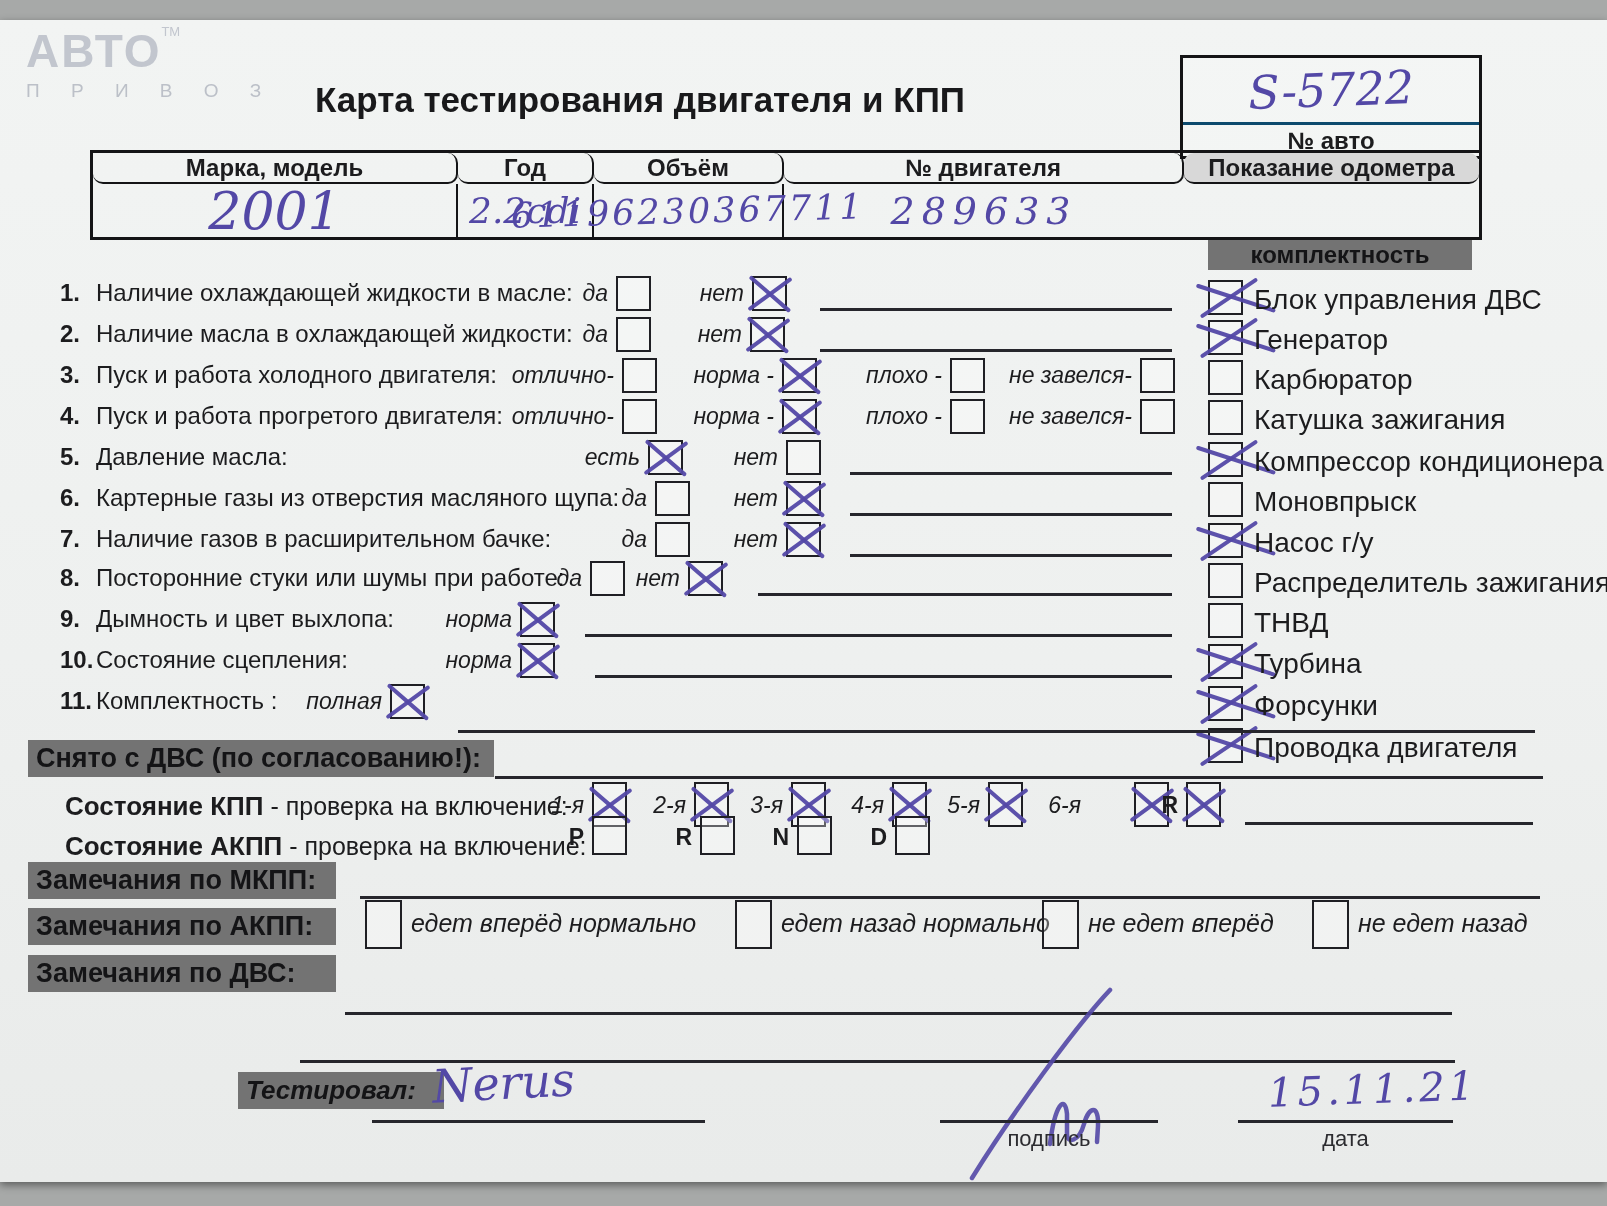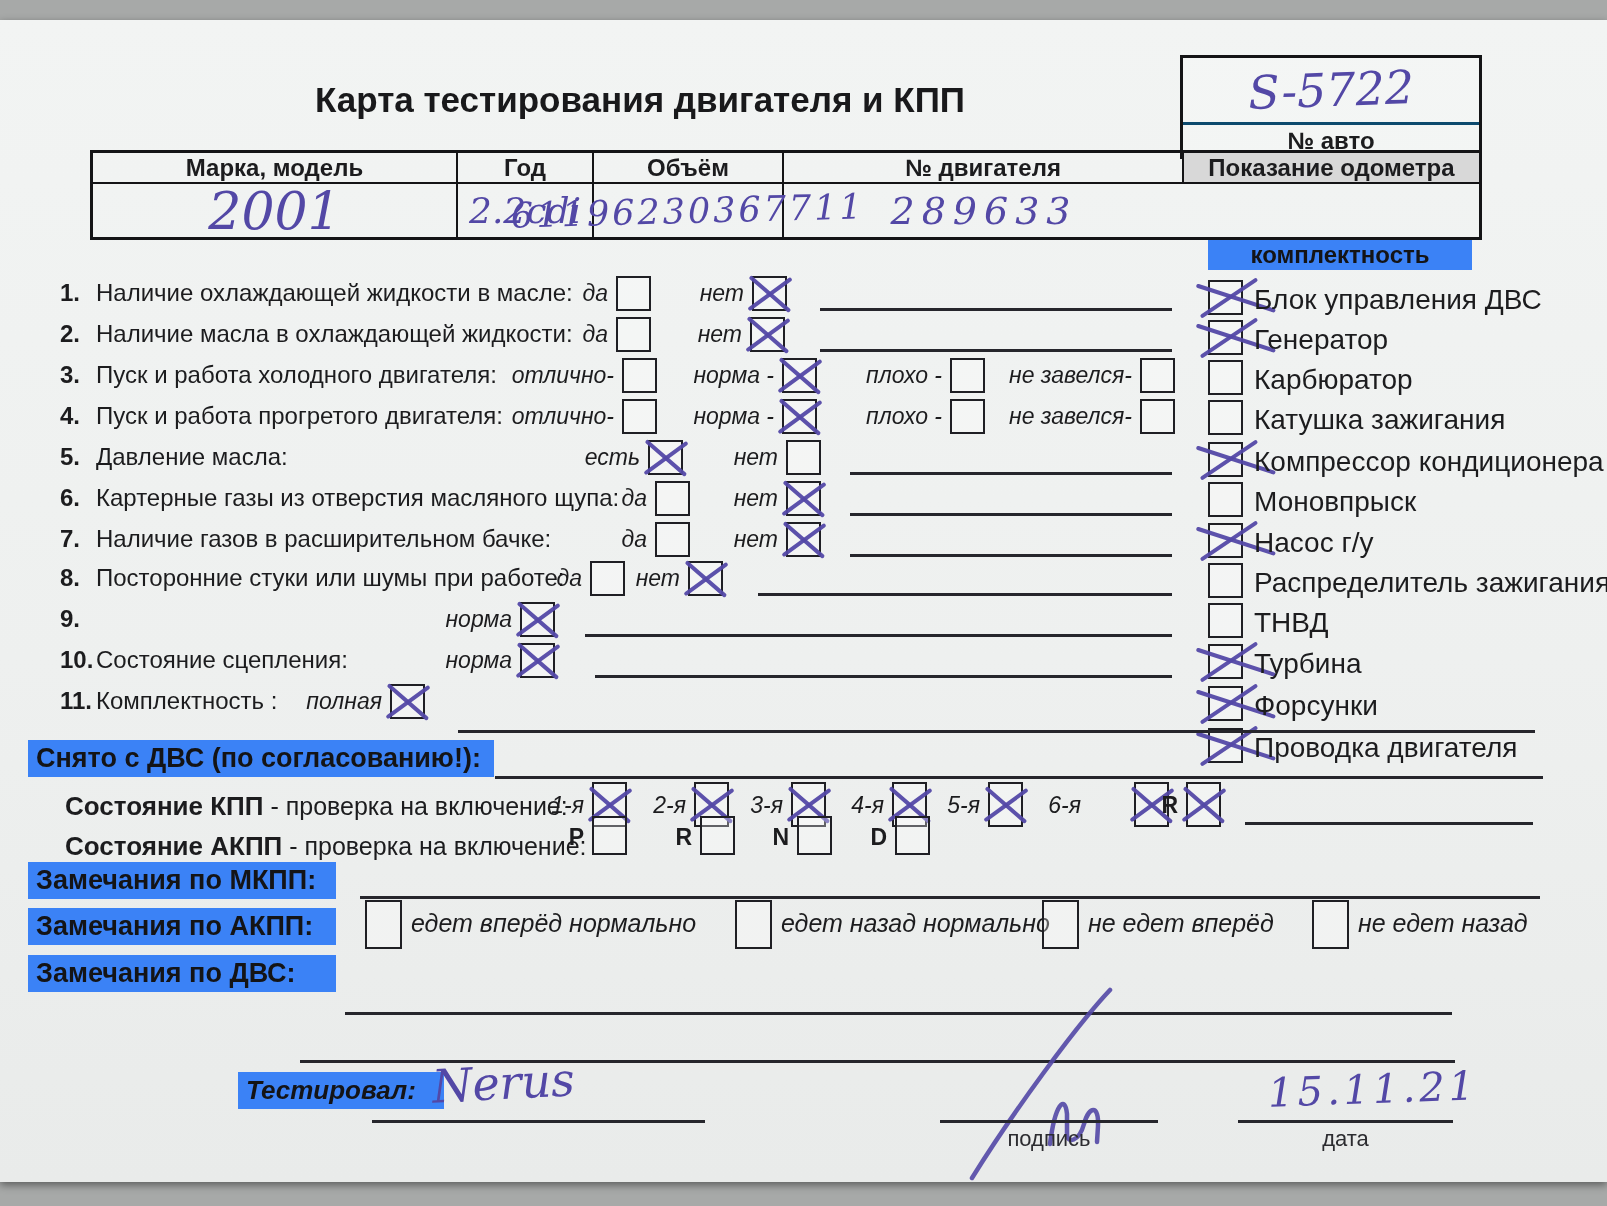--- a/index.html
+++ b/index.html
@@ -19,27 +19,27 @@
   
   #autonum{position:absolute;left:1180px;top:55px;width:296px;border:3px solid #141416;background:rgba(255,255,255,.2);}
   .autonum-value{height:64px;display:flex;align-items:center;justify-content:center;}
   .autonum-label{height:31px;border-top:3px solid #0c4a6e;display:flex;align-items:center;justify-content:center;
                  font-weight:bold;font-size:24px;}
   
   #hdr-table{position:absolute;left:90px;top:150px;display:grid;
              grid-template-columns:365px 136px 190px 400px 295px;grid-template-rows:31px 53px;
              border:3px solid #141416;}
   .th,.td{display:flex;align-items:center;justify-content:center;border-right:2.5px solid #141416;}
-  .th{font-weight:bold;font-size:24px;border-bottom:2.5px solid #141416;}
+  .th{font-weight:bold;font-size:24px;border-bottom:2.5px solid #141416;border-radius:10px;}
   .th.shade{background:#d8d8d8;}
   .th.last,.td.last{border-right:none;}
   
   .hand{font-family:"DejaVu Serif",serif;font-style:italic;color:#5348a6;white-space:nowrap;}
   
-  .shaded{position:absolute;background:#3b82f6;color:#141416;font-weight:bold;font-size:27px;
+  .shaded{position:absolute;background:#737373;color:#141416;font-weight:bold;font-size:27px;
           display:flex;align-items:center;padding-left:8px;height:37px;}
   
   .check-row{position:absolute;left:0;width:1607px;height:36px;font-size:24px;}
   .num{position:absolute;left:60px;top:3px;font-weight:bold;}
   .lbl{position:absolute;left:96px;top:3px;white-space:nowrap;}
   .opt{position:absolute;top:0;}
   .box{position:relative;width:31px;height:31px;border:2.8px solid #1f1f24;background:rgba(255,255,255,.3);}
   .box.tall{height:41px;}
   .box.xtall{height:45px;width:33px;}
   .optlbl{position:absolute;right:calc(100% + 8px);top:4px;font-style:italic;white-space:nowrap;font-size:23px;}
@@ -65,20 +65,24 @@
   
   .under-label{position:absolute;font-size:22px;color:#2c2c30;text-align:center;}
   .sig-svg{position:absolute;left:958px;top:982px;}
 </style>
 </head>
 <body>
 
 <div id="page">
   <div class="paper"></div>
 
+  <div class="logo">
+    <span class="logo-brand">АВТО</span><span class="logo-tm">TM</span>
+    <div class="logo-sub">П Р И В О З</div>
+  </div>
 
   <div class="title">Карта тестирования двигателя и КПП</div>
 
   <div id="autonum">
     <div class="autonum-value hand" style="font-size:46px;transform:rotate(-2deg);">S-5722</div>
     <div class="autonum-label">№ авто</div>
   </div>
 
   <div id="hdr-table">
     <div class="th">Марка, модель</div>
@@ -296,20 +300,21 @@
         <div class="opt" style="left: 688px;">
           <span class="optlbl">нет</span>
           <div class="box">
             <span class="xmark"></span>
           </div>
         </div>
       </div>
       <div class="wline" style="left: 758px; width: 414px; top: 593px;"></div>
       <div class="check-row" style="top: 602px;">
         <span class="num">9.</span>
+        <span class="lbl">Дымность и цвет выхлопа:</span>
         <div class="opt" style="left: 520px;">
           <span class="optlbl">норма</span>
           <div class="box">
             <span class="xmark"></span>
           </div>
         </div>
       </div>
       <div class="wline" style="left: 585px; width: 587px; top: 634px;"></div>
       <div class="check-row" style="top: 643px;">
         <span class="num">10.</span>

